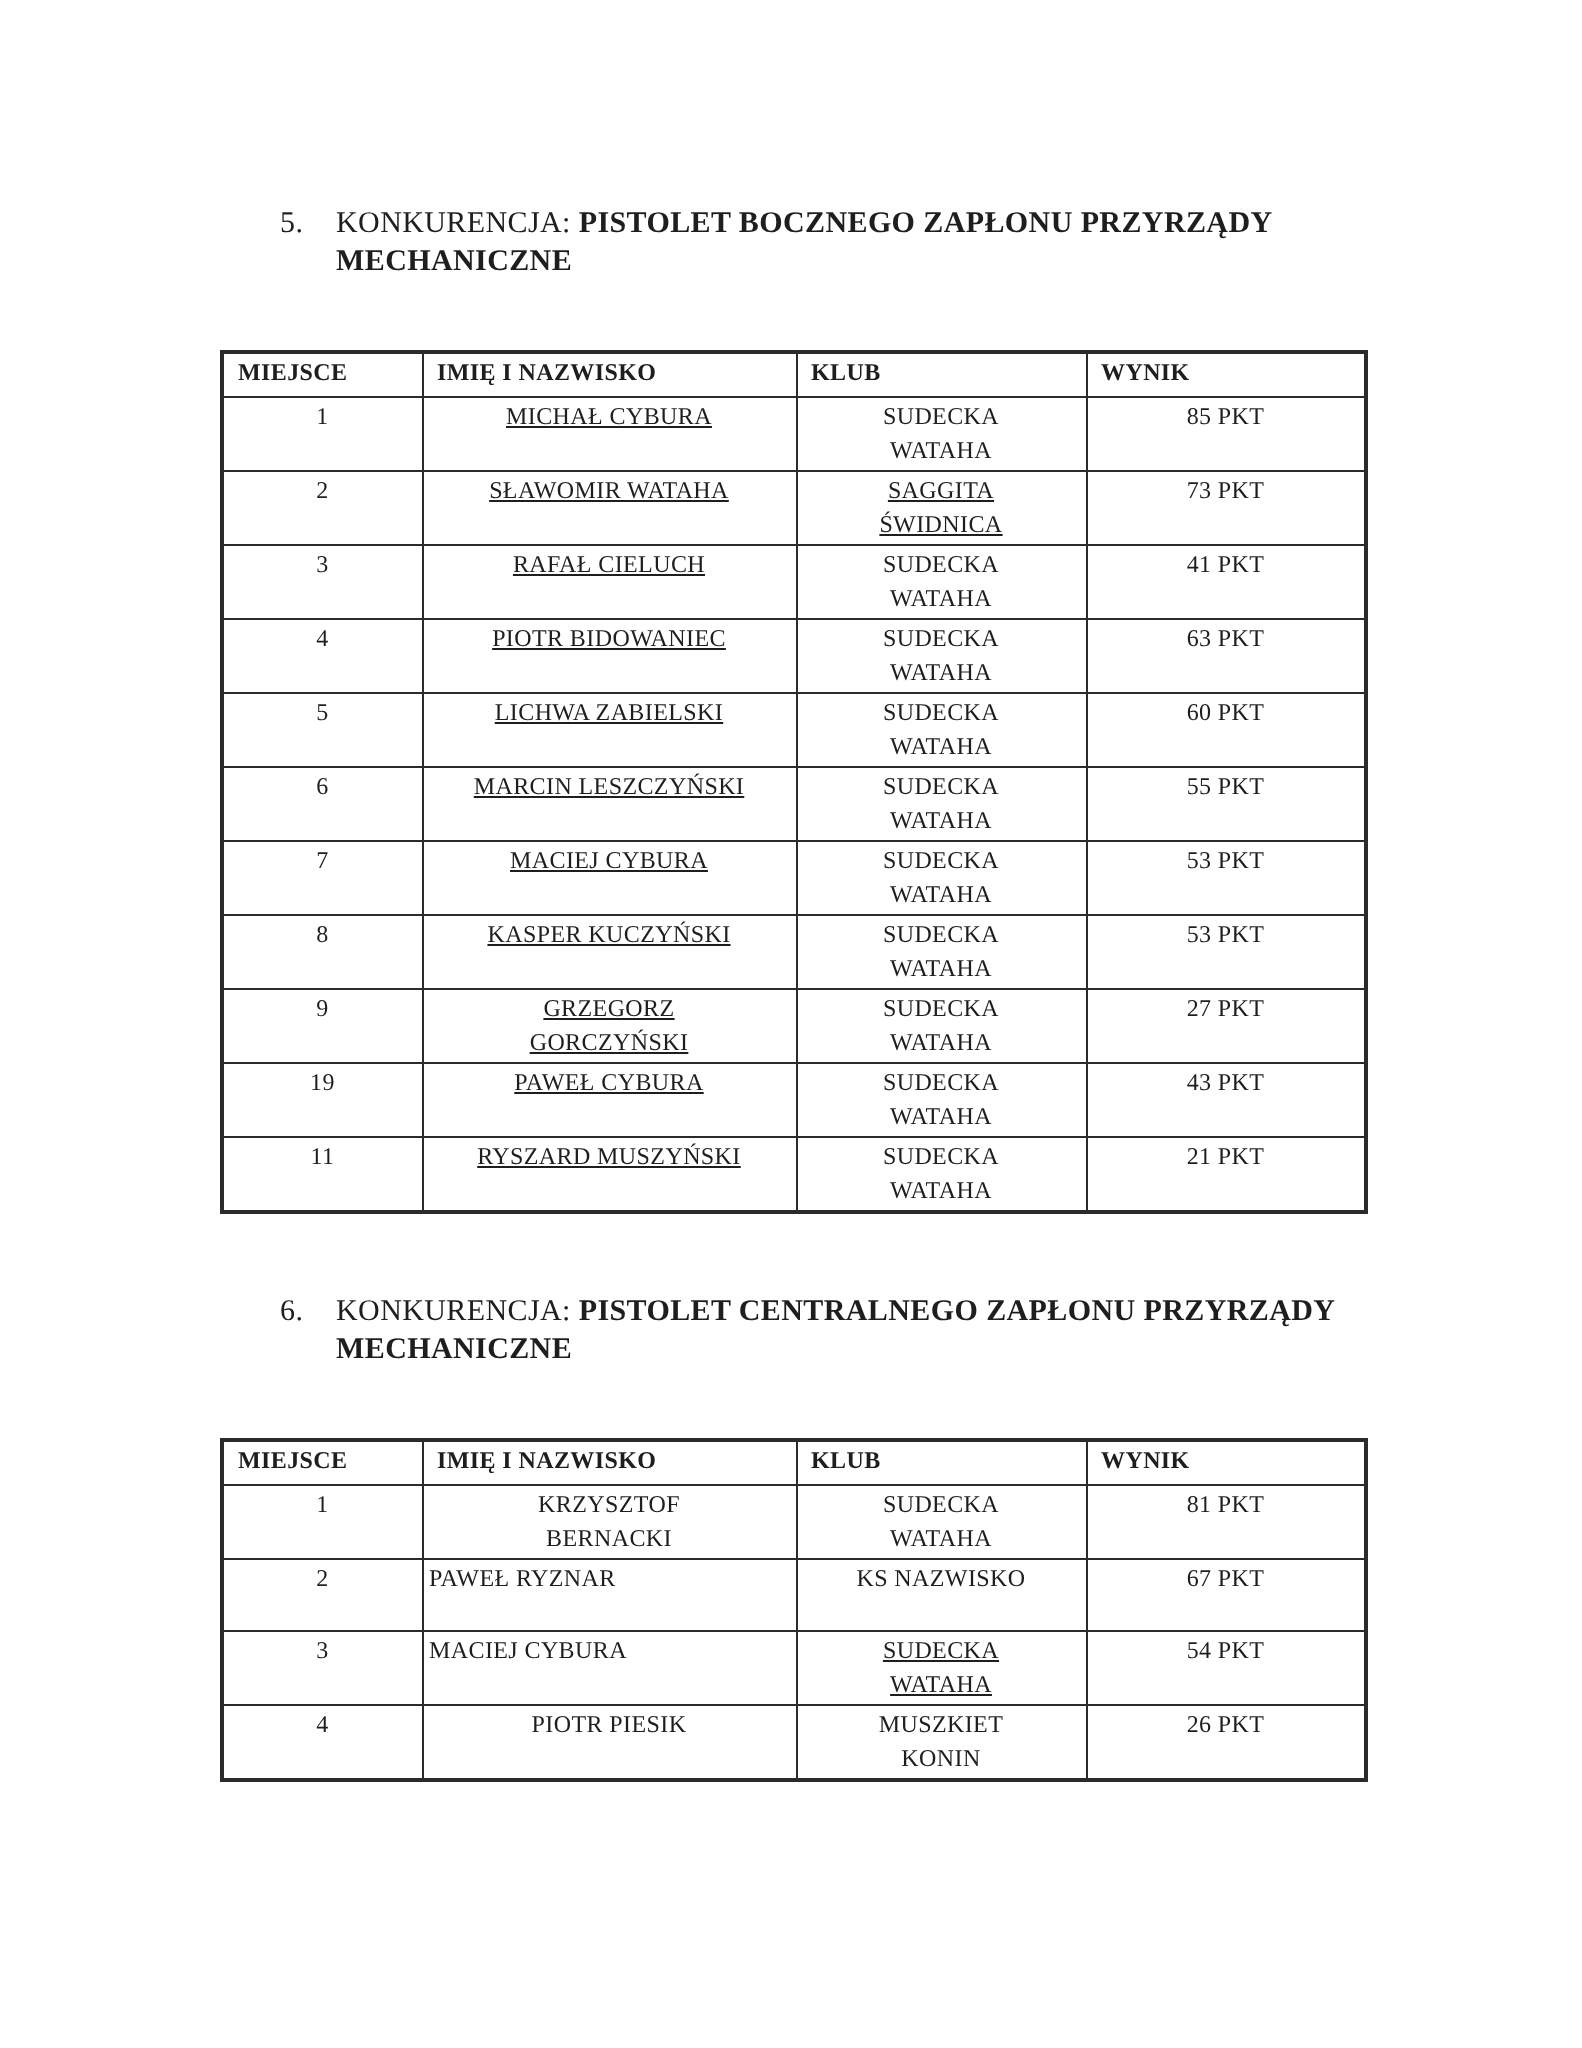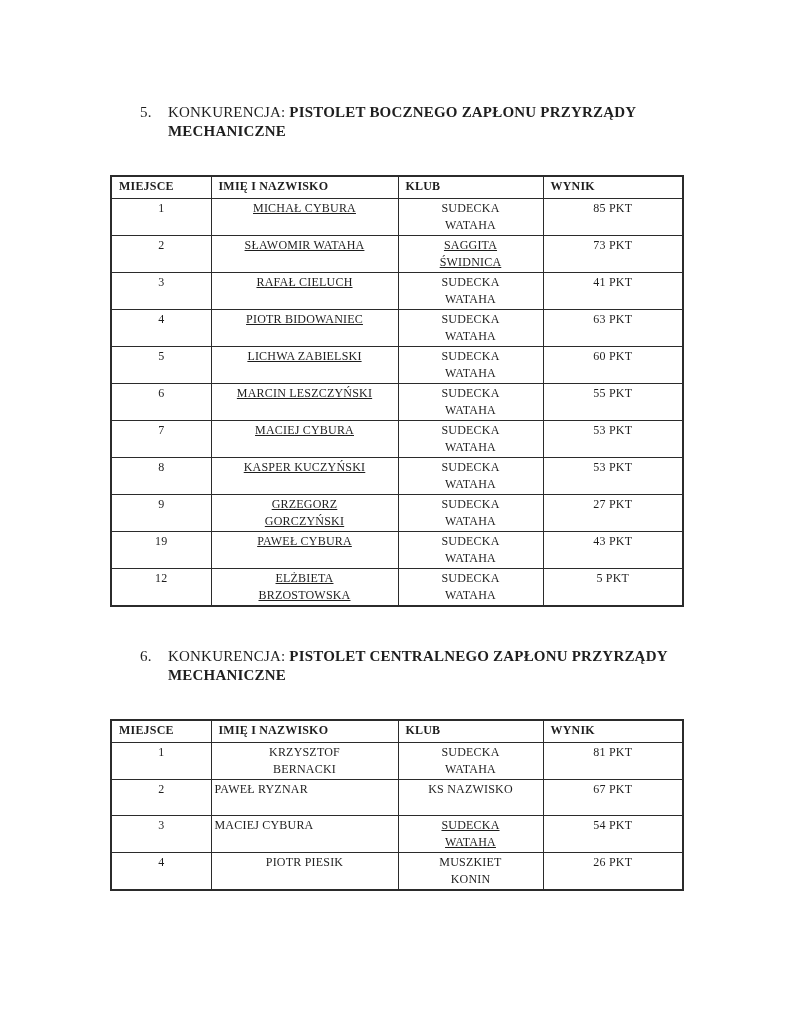--- a/index.html
+++ b/index.html
@@ -176,26 +176,25 @@
           <td class="align-center">27 PKT</td>
         </tr>
         <tr>
           <td class="align-center">19</td>
           <td class="align-left">PAWEŁ CYBURA</td>
           <td class="align-center">SUDECKA
 WATAHA</td>
           <td class="align-center">43 PKT</td>
         </tr>
         <tr>
-          <td class="align-center">12</td>
-          <td class="align-left">ELŻBIETA
-BRZOSTOWSKA</td>
-          <td class="align-center">SUDECKA
-WATAHA</td>
-          <td class="align-center">5 PKT</td>
+          <td class="align-center">11</td>
+          <td class="align-left">RYSZARD MUSZYŃSKI</td>
+          <td class="align-center">SUDECKA
+WATAHA</td>
+          <td class="align-center">21 PKT</td>
         </tr>
       </tbody>
     </table>
 
   <div class="heading section-gap">
     <span class="heading-num">6.</span>
     <span class="heading-body"><span class="heading-regular">KONKURENCJA: </span><span class="heading-bold">PISTOLET CENTRALNEGO ZAPŁONU PRZYRZĄDY
 MECHANICZNE</span></span>
   </div>
 

